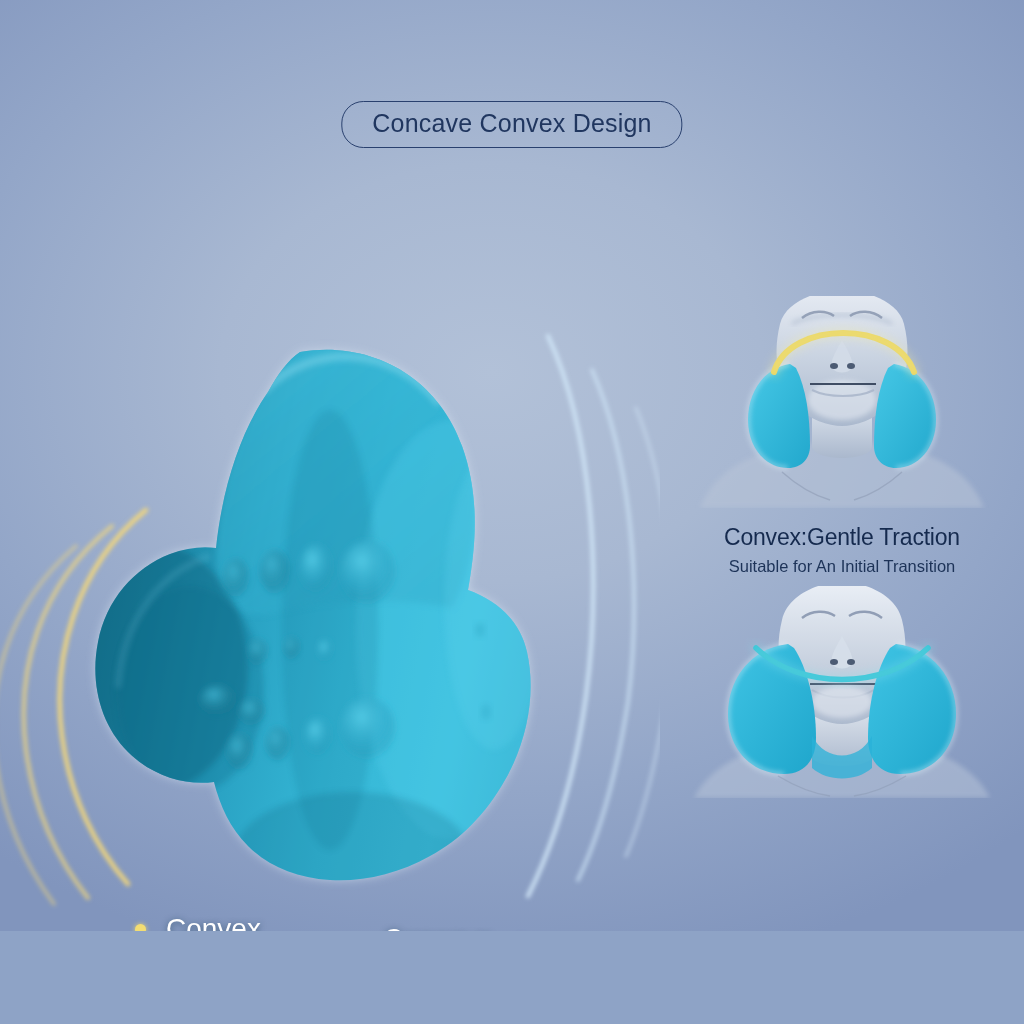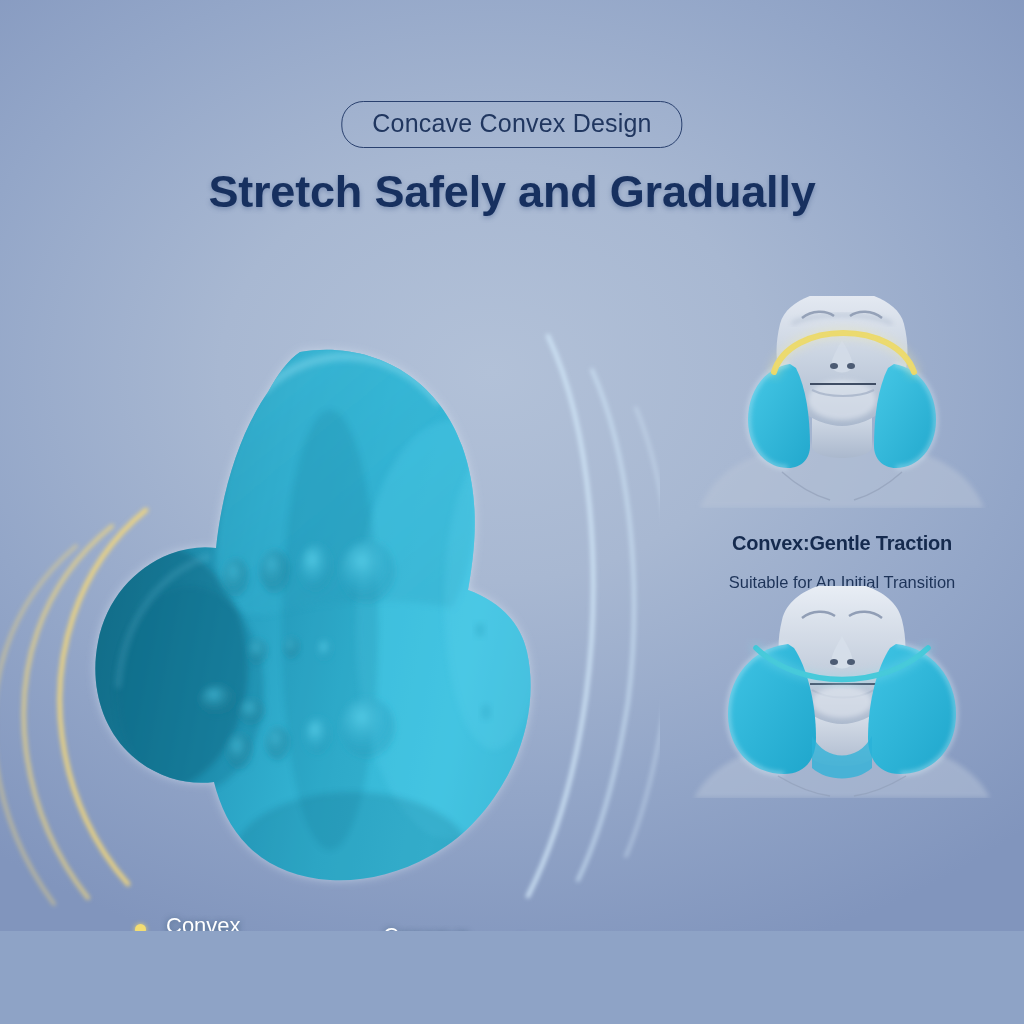--- a/index.html
+++ b/index.html
@@ -24,52 +24,51 @@
   .headline{
     position:absolute;left:50%;transform:translateX(-50%);top:166px;
     color:#17305f;font-size:45px;font-weight:bold;white-space:nowrap;
     letter-spacing:-.2px;
     text-shadow:0 2px 5px rgba(70,95,145,.45);
   }
   
   #scene{position:absolute;left:0;top:300px;width:660px;height:640px;}
   #scene svg{display:block;}
   .lbl{
-    position:absolute;color:#ffffff;font-size:22px;white-space:nowrap;
+    position:absolute;color:#ffffff;font-size:28px;white-space:nowrap;
     text-shadow:0 1px 6px rgba(10,50,70,.55);
   }
   #lbl-convex{left:166px;top:613px;}
   #lbl-concave{left:383px;top:623px;}
   .dot{position:absolute;border-radius:50%;}
   #dot-convex{left:135px;top:624px;width:11px;height:11px;
      background:#f3dd72;box-shadow:0 0 5px rgba(243,221,114,.9);}
   #dot-concave{left:516px;top:634px;width:11px;height:11px;
      background:#6d85b4;box-shadow:0 0 4px rgba(109,133,180,.8);}
   
   .panel{position:absolute;left:660px;width:364px;text-align:center;}
   #panel-convex{top:296px;}
   #panel-concave{top:586px;}
   .fig{width:364px;height:212px;display:block;}
   .cap-title{
-    color:#152a4e;font-size:20px;font-weight:bold;margin-top:24px;
+    color:#152a4e;font-size:23px;font-weight:normal;margin-top:16px;
     letter-spacing:-.2px;
   }
   .cap-sub{
-    color:#1d3358;font-size:16.5px;margin-top:17px;line-height:1.28;
+    color:#1d3358;font-size:16.5px;margin-top:5px;line-height:1.28;
     padding:0 26px;
   }
 </style>
 </head>
 <body>
 
 <div id="stage">
 
   <div class="pill">Concave Convex Design</div>
 
-  <div class="headline">Stretch Safely and Gradually</div>
 
   <div id="scene">
     <svg width="660" height="640" viewBox="0 0 660 640">
       <defs>
         <linearGradient id="pillowGrad" x1="0" y1="0.35" x2="1" y2="0.6">
           <stop offset="0" stop-color="#16738f"></stop>
           <stop offset="0.16" stop-color="#1b85a4"></stop>
           <stop offset="0.38" stop-color="#2aa3c4"></stop>
           <stop offset="0.62" stop-color="#35b7d6"></stop>
           <stop offset="0.86" stop-color="#3ec0de"></stop>

